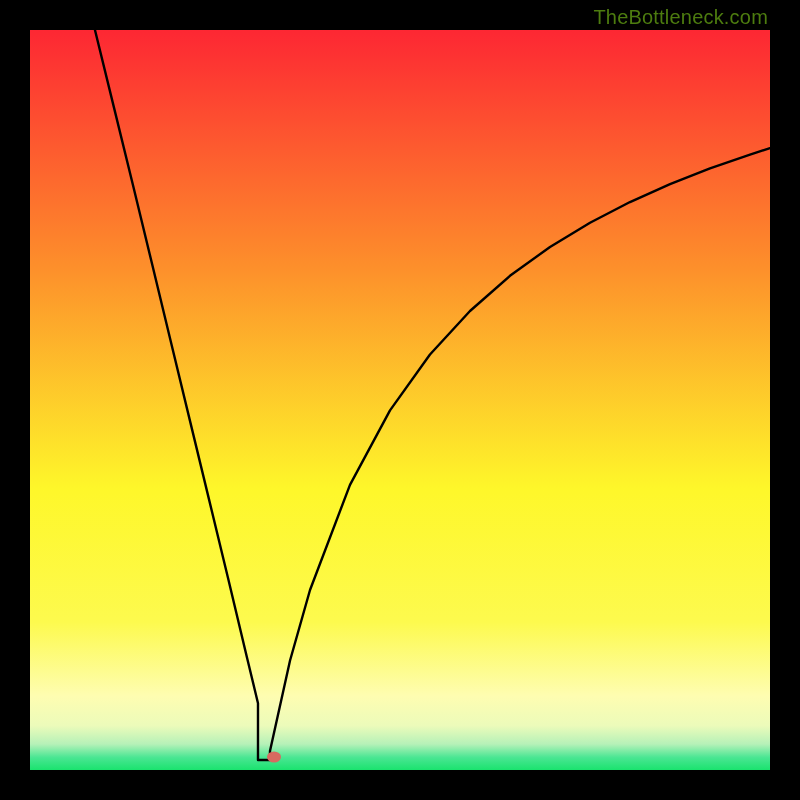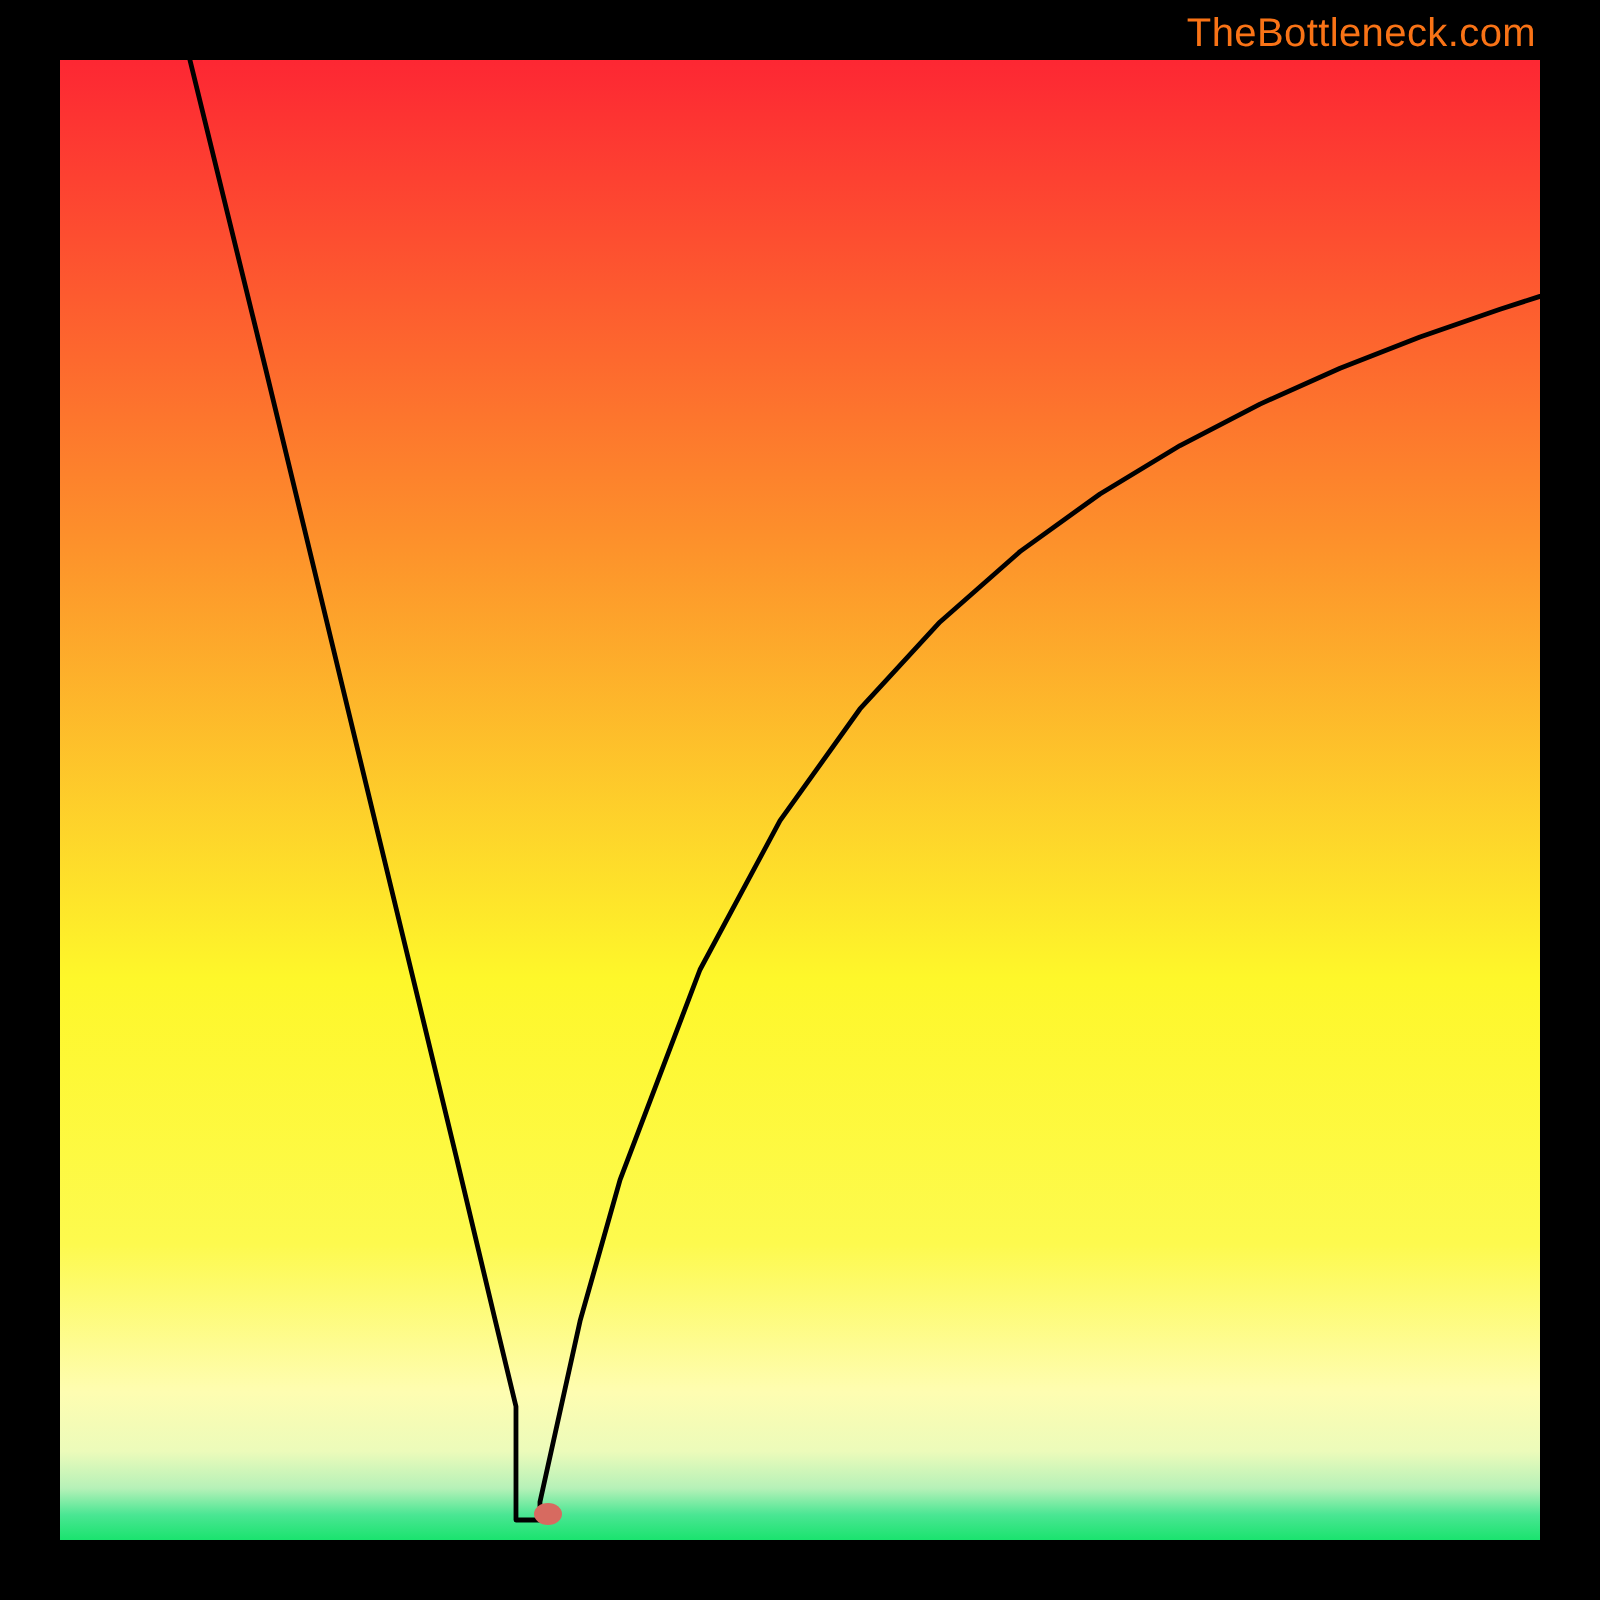--- a/index.html
+++ b/index.html
@@ -23,21 +23,21 @@
     position: absolute;
     left: 0;
     top: 0;
     width: 740px;
     height: 740px;
   }
   .watermark {
     position: absolute;
     top: 6px;
     right: 32px;
-    color: #f97316;
+    color: #4d7c0f;
     font-size: 20px;
     font-weight: 500;
     letter-spacing: 0.2px;
   }
   svg.curve {
     position: absolute;
     left: 30px;
     top: 30px;
     width: 740px;
     height: 740px;

